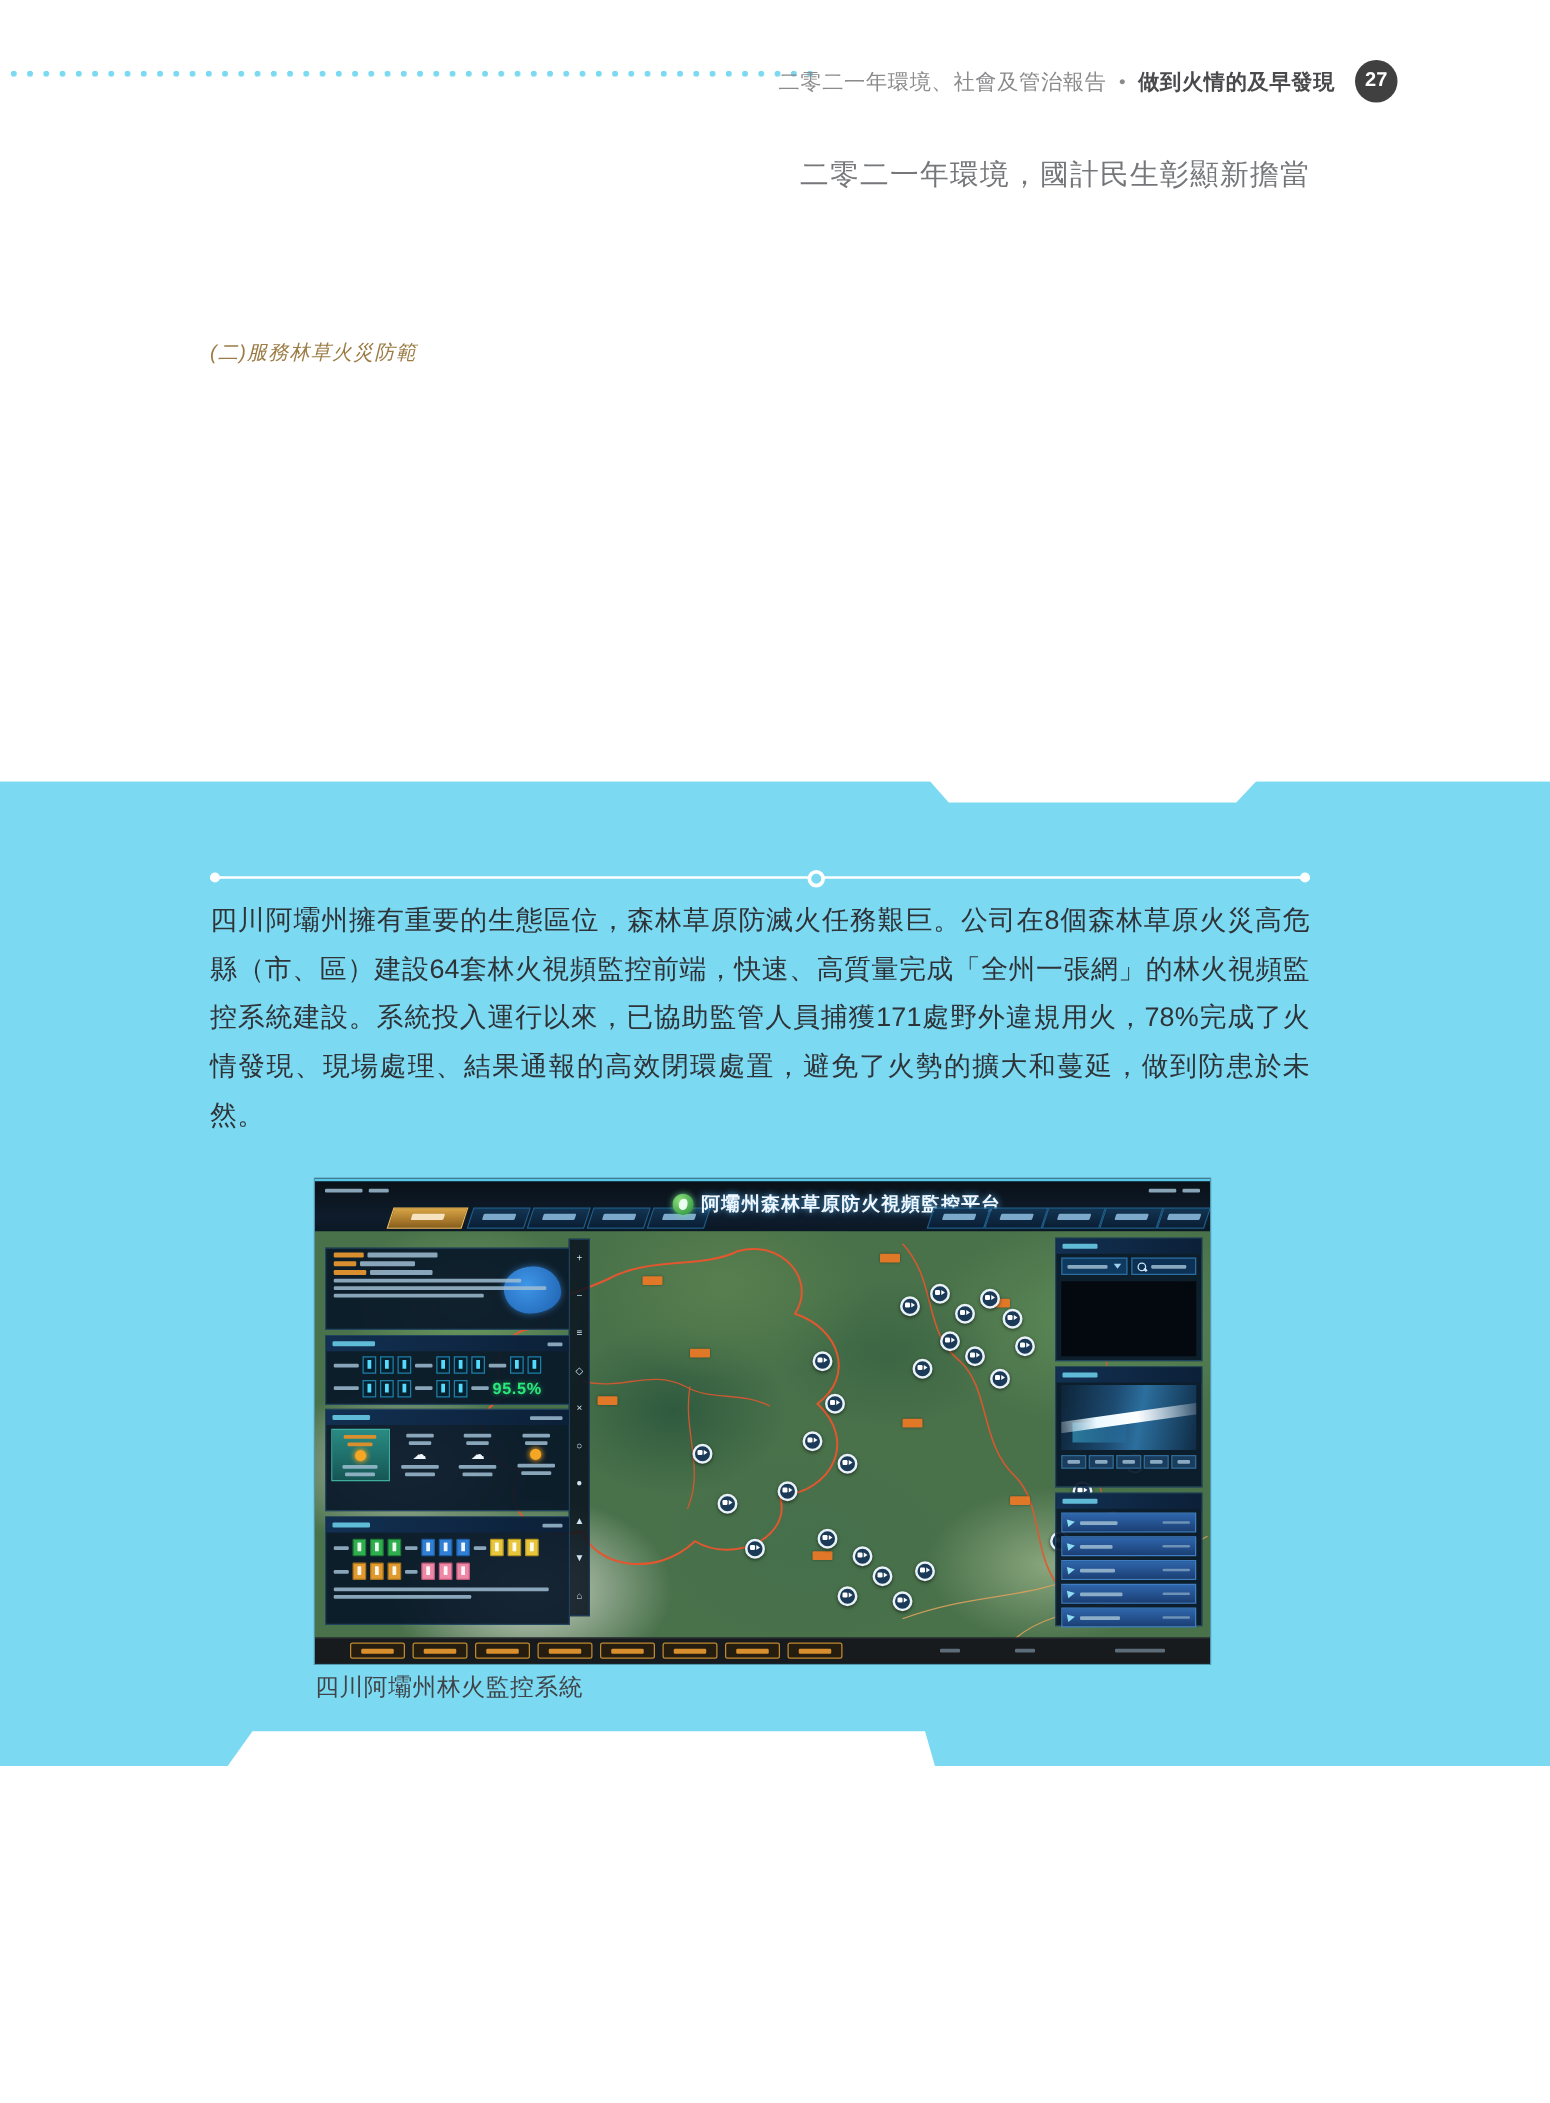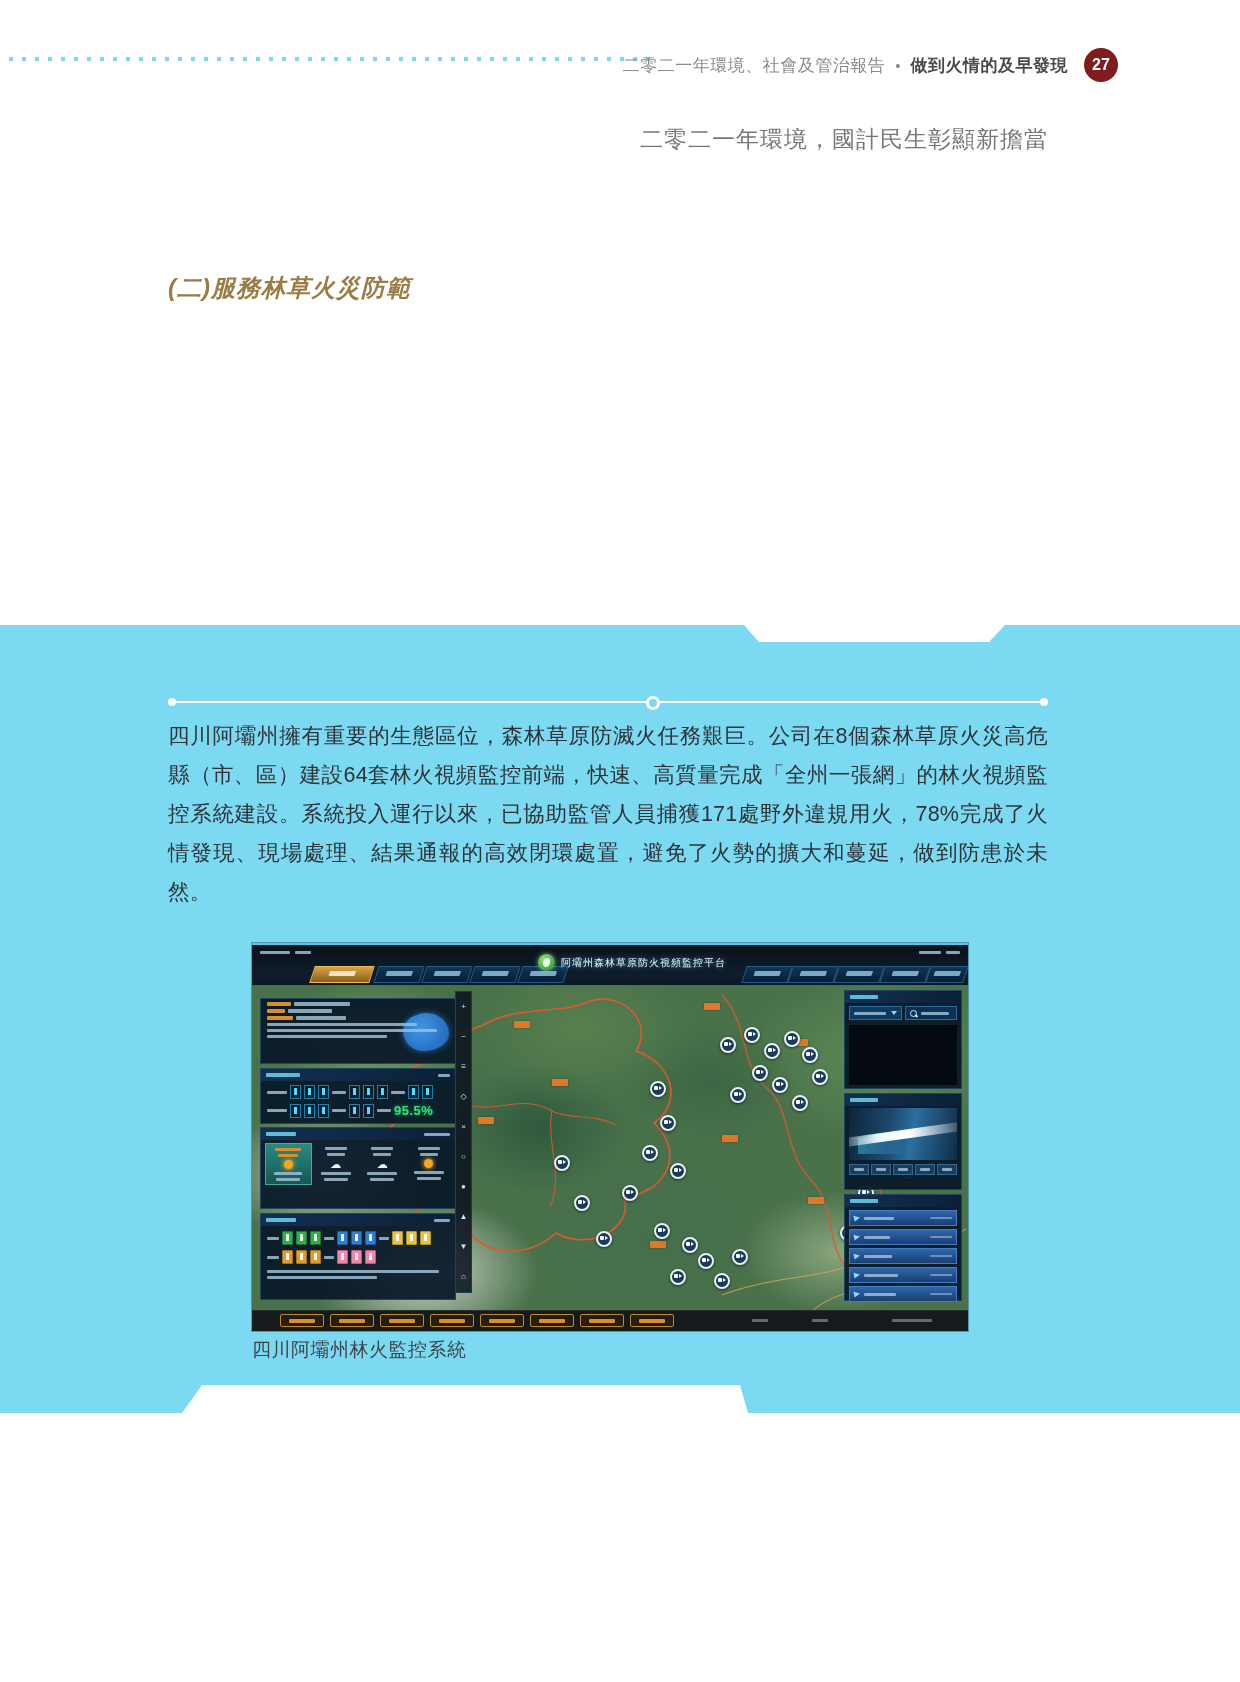--- a/index.html
+++ b/index.html
@@ -7,27 +7,27 @@
         font-family:"Liberation Sans","DejaVu Sans",sans-serif;overflow:hidden;}
 
   
   .dots{position:absolute;left:8px;top:56px;width:648px;height:6px;
         background-image:radial-gradient(circle 2.2px at 3px 3px,#7cd9f2 2.2px,transparent 2.6px);
         background-size:13px 6px;background-repeat:repeat-x;}
   .hdr{position:absolute;top:48px;right:122px;display:flex;align-items:center;gap:10px;}
   .hdr-title{font-size:17px;color:#8b8b8d;letter-spacing:.5px;}
   .hdr-sep{font-size:15px;color:#8b8b8d;}
   .hdr-co{font-size:17px;color:#4a4a4c;font-weight:bold;letter-spacing:.5px;}
-  .pagenum{width:34px;height:34px;border-radius:50%;background:#7f1d1d;color:#fff;
+  .pagenum{width:34px;height:34px;border-radius:50%;background:#404040;color:#fff;
            font-size:16px;font-weight:bold;display:flex;align-items:center;justify-content:center;margin-left:6px;}
   .banner{position:absolute;top:124px;right:192px;font-size:23px;color:#76777a;font-weight:500;letter-spacing:1px;}
 
   
-  .sec-h{position:absolute;left:168px;top:272px;margin:0;font-size:24px;color:#9b7c45;
-         font-style:italic;font-weight:bold;letter-spacing:1px;}
+  .sec-h{position:absolute;left:168px;top:272px;margin:0;font-size:16px;color:#9b7c45;
+         font-style:italic;font-weight:normal;letter-spacing:1px;}
   .body{margin:0;font-size:21.5px;line-height:39px;color:#3c4043;text-align:justify;letter-spacing:.2px;}
   .p1{position:absolute;left:168px;top:316px;width:880px;}
 
   
   .casebox{position:absolute;left:0;top:625px;width:1240px;height:788px;background:#7cd9f2;
     clip-path:polygon(0 0,744px 0,759px 17px,989px 17px,1005px 0,1240px 0,
                       1240px 788px,748px 788px,740px 760px,202px 760px,182px 788px,0 788px);}
   .case-h{position:absolute;left:168px;top:22px;margin:0;font-size:22.5px;color:#ffffff;font-weight:bold;letter-spacing:1px;}
   .divider{position:absolute;left:168px;top:71px;width:880px;height:12px;}
   .divider .line{position:absolute;left:0;right:0;top:5px;height:2px;background:#ffffff;}
@@ -49,21 +49,21 @@
   .tab{position:absolute;top:21px;width:44px;height:15px;transform:skewX(-18deg);
        background:linear-gradient(180deg,#123452,#0a1e34);border:1px solid #1e5e8a;text-align:center;}
   .tab .mb{width:26px;height:5px;margin-top:4px;background:#8fc0e2;}
   .tab.active{background:linear-gradient(180deg,#d8a344,#8a5f1d);border-color:#f2bc55;}
   .tab.active .mb{background:#fff3d8;}
   .ptitle{position:absolute;left:286px;top:9px;display:flex;align-items:center;gap:6px;}
   .logo{width:17px;height:17px;border-radius:50%;background:radial-gradient(circle at 35% 30%,#8ee07a,#1f8a38);
         box-shadow:0 0 5px rgba(120,230,140,.8);position:relative;}
   .logo::after{content:"";position:absolute;left:5px;top:4px;width:7px;height:9px;background:#eafff0;
         border-radius:60% 40% 55% 45%;}
-  .ptitle span{font-size:10px;font-weight:normal;color:#eef7ff;letter-spacing:1px;
+  .ptitle span{font-size:15px;font-weight:bold;color:#eef7ff;letter-spacing:1px;
         text-shadow:0 0 6px rgba(90,180,240,.9);}
   .corner{position:absolute;top:6px;display:flex;gap:5px;}
 
   .map{position:absolute;left:0;top:42px;width:716px;height:326px;background-color:#49714a;
     background-image:
       radial-gradient(150px 95px at 17% 18%,#6f9e62 0%,rgba(0,0,0,0) 70%),
       radial-gradient(170px 110px at 46% 13%,#577f4e 0%,rgba(0,0,0,0) 70%),
       radial-gradient(130px 85px at 64% 30%,#3c6644 0%,rgba(0,0,0,0) 70%),
       radial-gradient(210px 125px at 88% 22%,#5d8a57 0%,rgba(0,0,0,0) 70%),
       radial-gradient(160px 105px at 10% 58%,#b9c4b4 0%,rgba(0,0,0,0) 65%),

